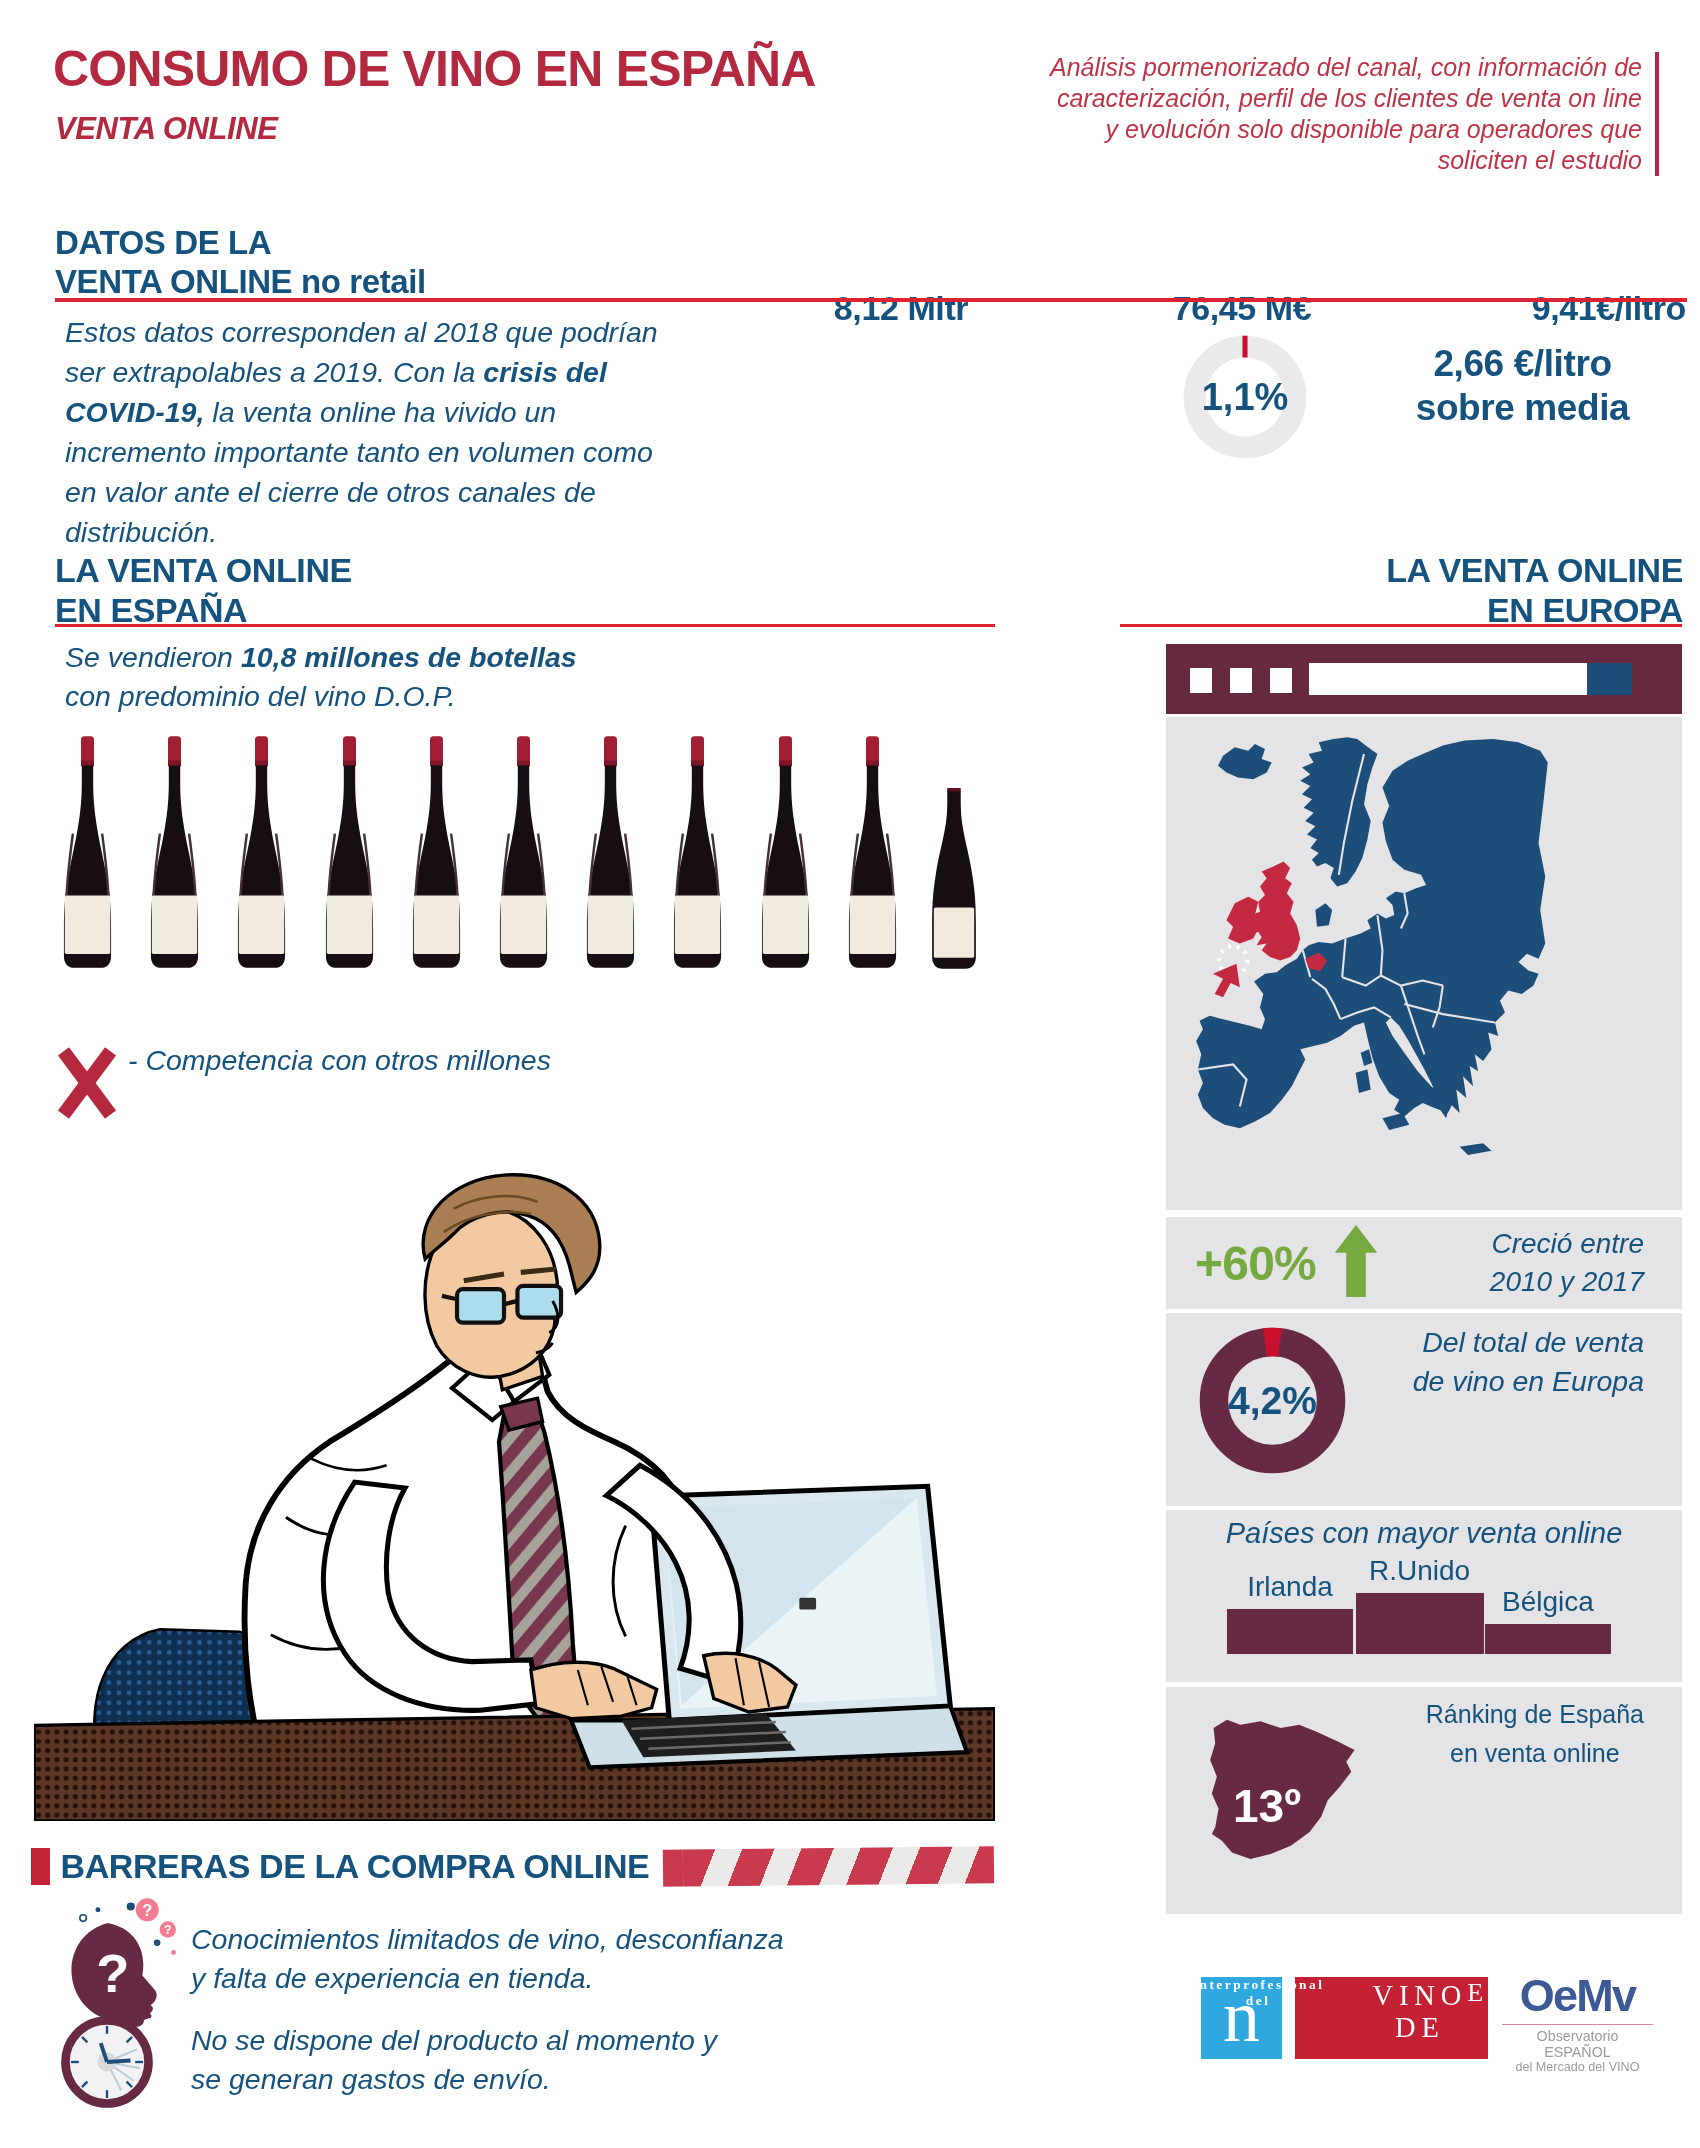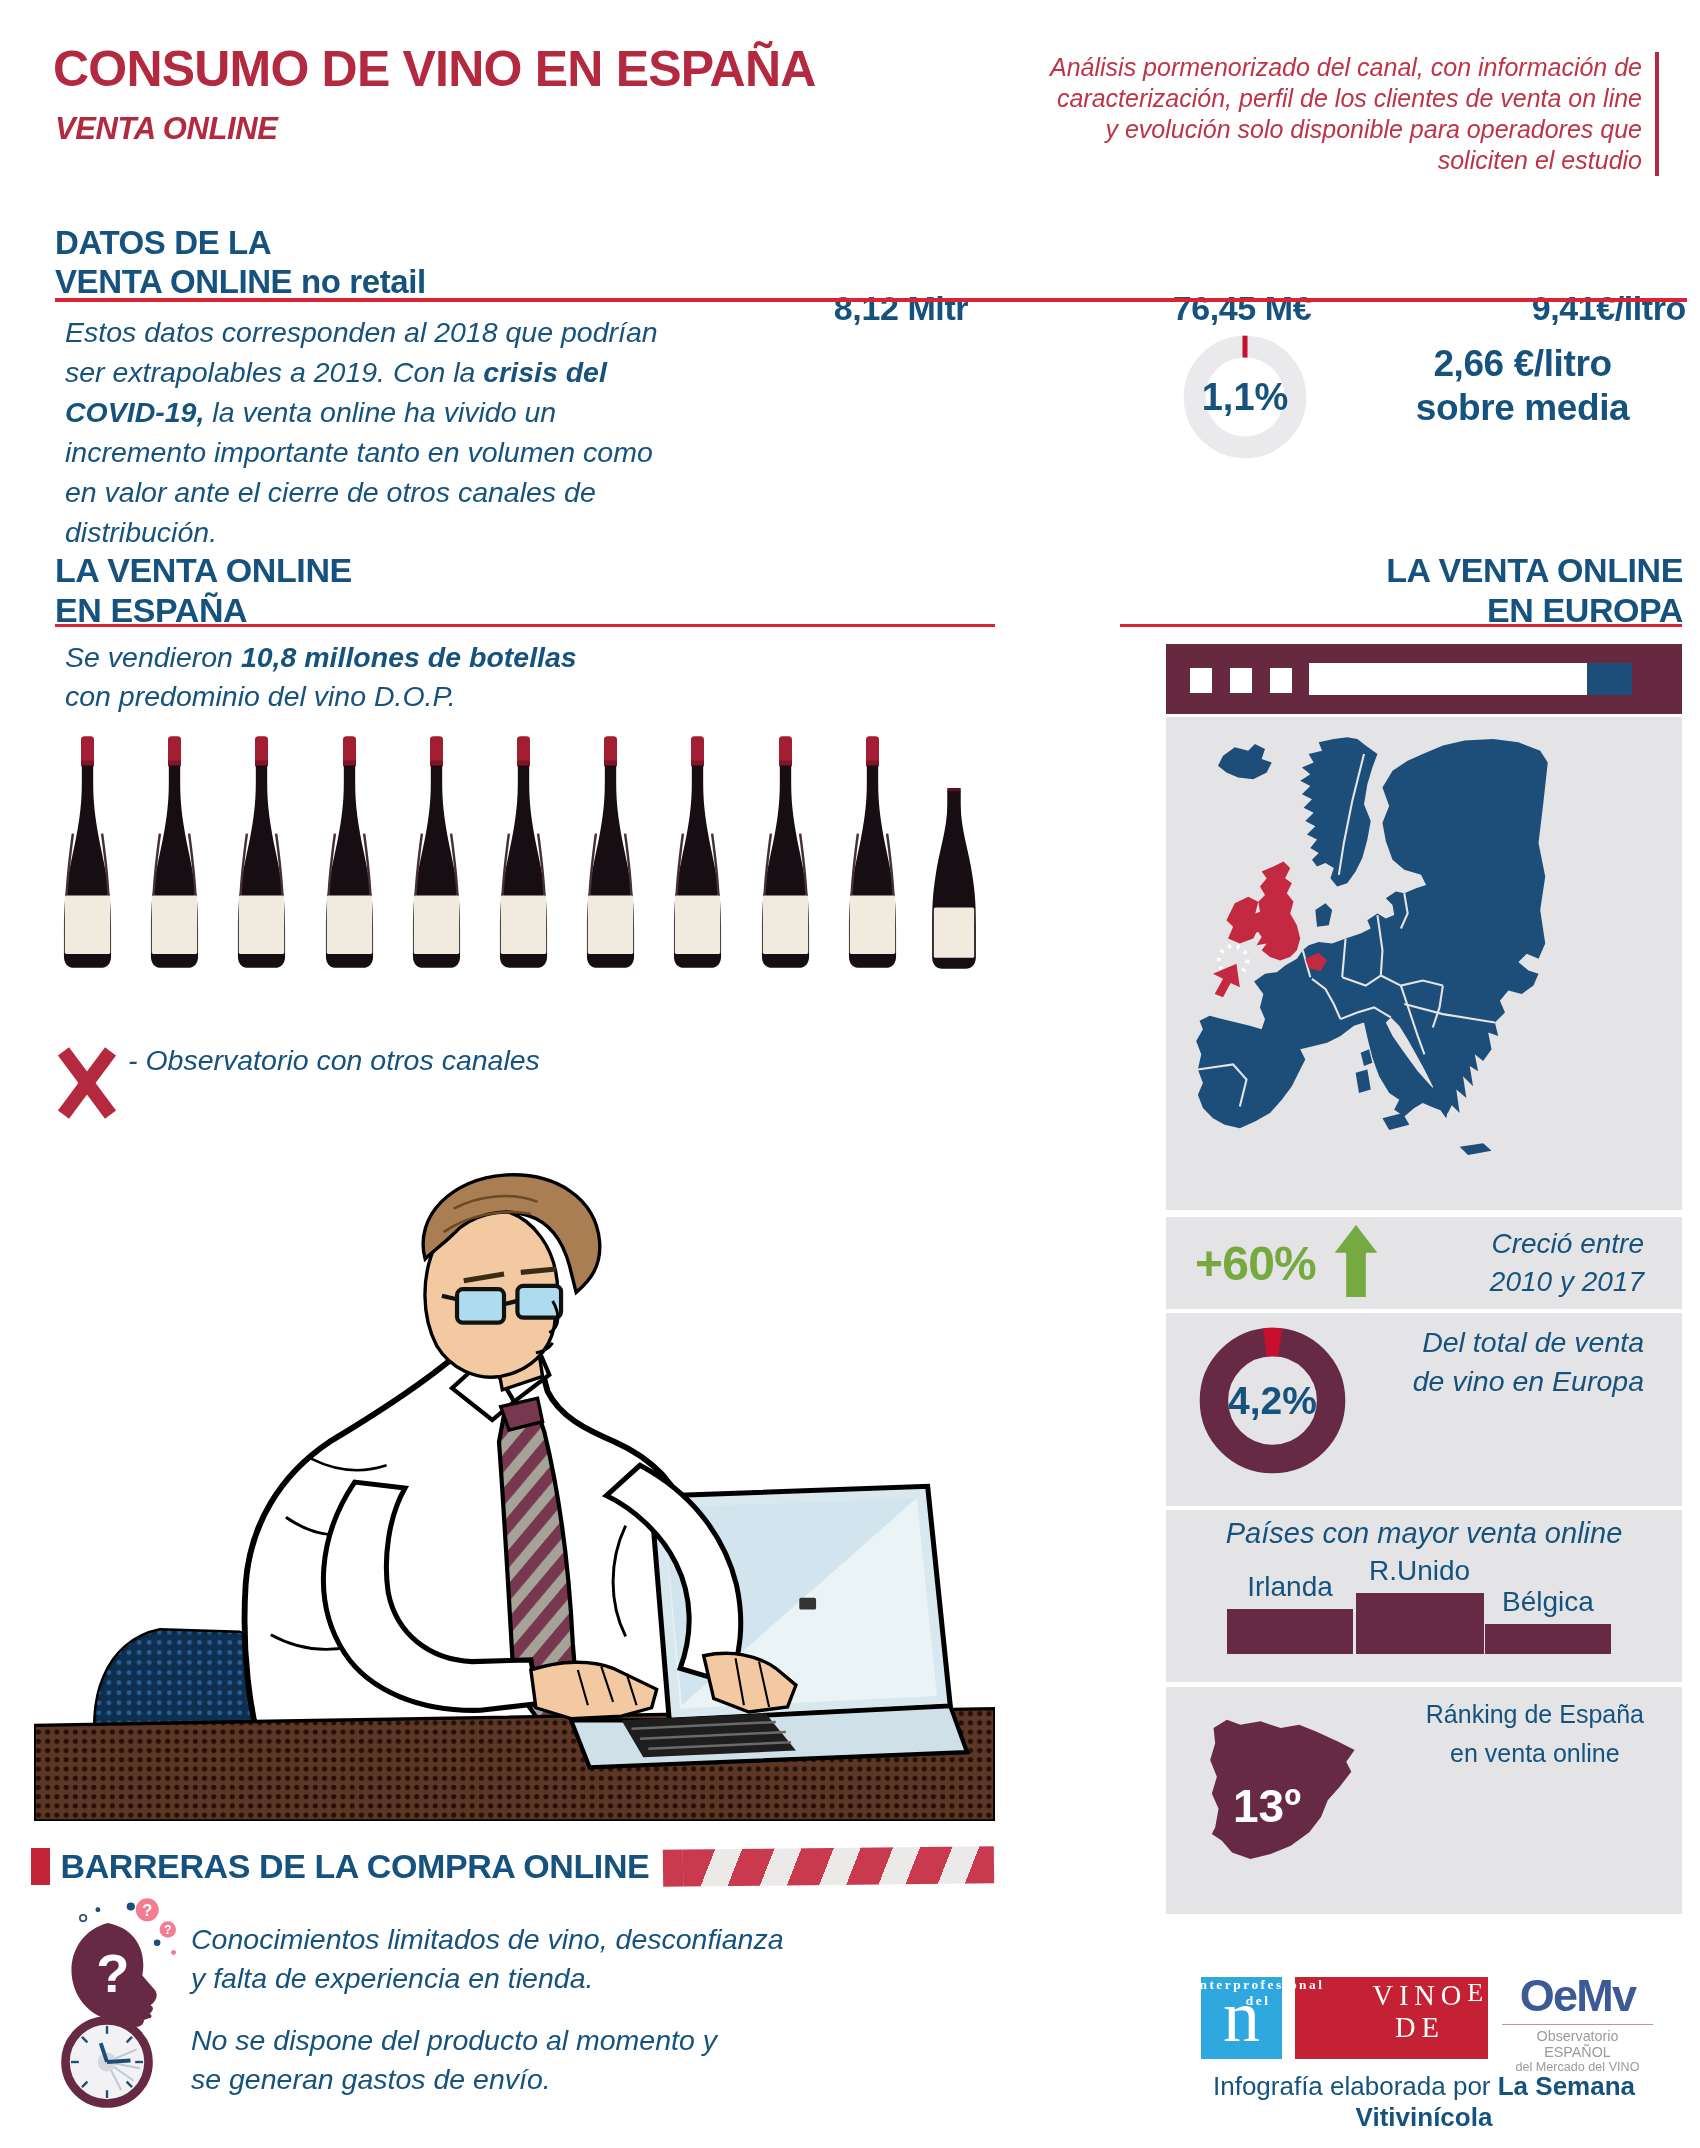--- a/index.html
+++ b/index.html
@@ -221,21 +221,21 @@
       <svg class="bottle partial" viewBox="0 0 64 220">
         <use href="#bottle-partial"></use>
       </svg>
     </div>
 
   <svg class="abs neg-x" viewBox="0 0 74 90">
     <line x1="8" y1="6" x2="66" y2="84" stroke="#B5293E" stroke-width="17"></line>
     <line x1="66" y1="6" x2="8" y2="84" stroke="#B5293E" stroke-width="17"></line>
   </svg>
   <div class="abs neg-text">
-    <div>- Observatorio con otros canales</div>
+    <div>- Competencia con otros millones</div>
   </div>
 
   <svg class="abs man-svg" viewBox="0 0 1145 782">
 
     <path d="M150,555 C85,568 62,640 78,708 L88,782 L335,782 L322,690 C334,618 302,572 245,558 Z" fill="#0E2F50" stroke="#000" stroke-width="6"></path>
     <path d="M150,555 C85,568 62,640 78,708 L88,782 L335,782 L322,690 C334,618 302,572 245,558 Z" fill="url(#chairDots)" opacity="0.85"></path>
 
     <path d="M505,225 C462,262 402,300 352,330 C292,370 257,430 252,500 C247,580 257,655 272,700 L760,700 C792,605 802,500 782,430 C767,380 737,350 692,330 C657,315 627,300 612,270 L602,233 Z" fill="#FFFFFF" stroke="#000" stroke-width="7"></path>
     <path d="M300,420 C332,442 364,447 394,432" stroke="#000" stroke-width="3.5" fill="none"></path>
     <path d="M282,560 C322,582 362,582 402,567" stroke="#000" stroke-width="3.5" fill="none"></path>
@@ -437,18 +437,15 @@
   <div class="abs logo-vino">
     <div class="l1">Interprofesional del</div>
     <div class="l2">VINO DE</div>
     <div class="l3">ESPAÑA</div>
   </div>
   <div class="abs logo-oemv">
     <div class="mark">OeMv</div>
     <div class="s1">Observatorio ESPAÑOL</div>
     <div class="s2">del Mercado del VINO</div>
   </div>
-  <div class="abs credit">
-    <span>Infografía elaborada por </span><b>La Semana Vitivinícola</b>
-  </div>
 
 </div>
 
 
 </body></html>

